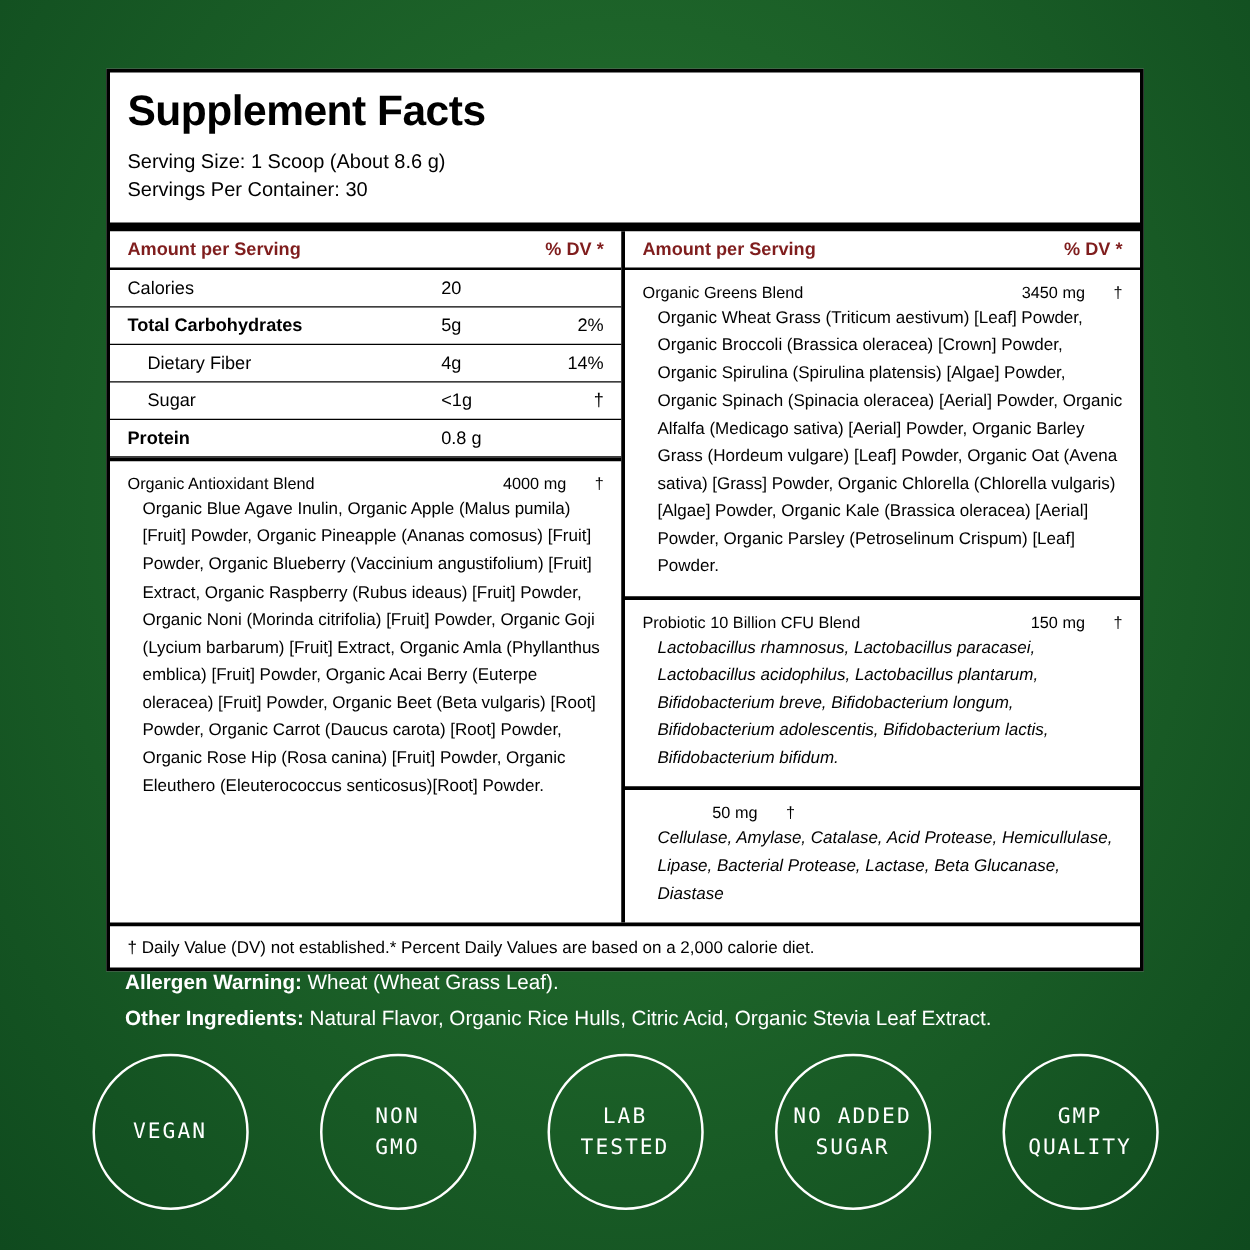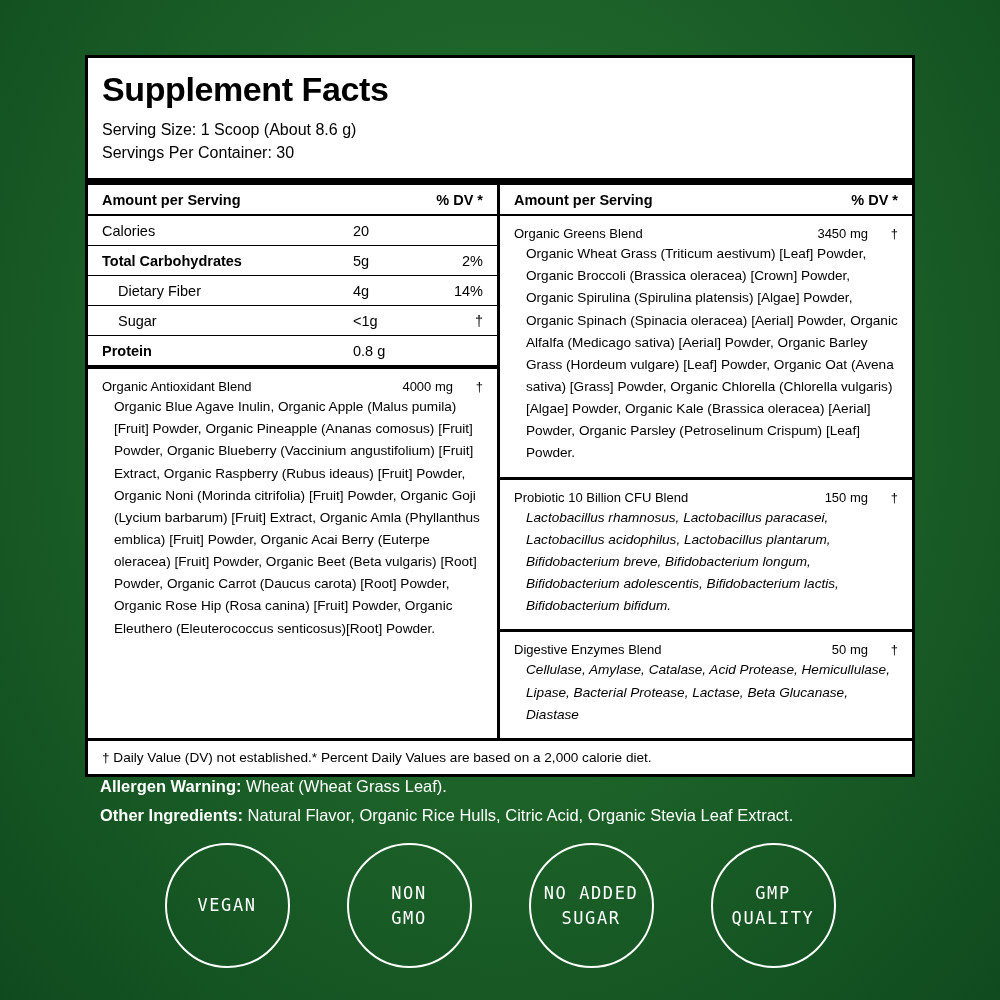--- a/index.html
+++ b/index.html
@@ -26,21 +26,21 @@
   .serving { font-size:16px; color:#000; line-height:1.45; }
 
   .rule-thick { height:7px; background:#000; margin:6px 0 0 0; }
 
   .cols { display:flex; }
   .col { flex:1 1 50%; }
   .col-left { border-right:3px solid #000; }
 
   .hdr-row {
     display:flex; justify-content:space-between;
-    font-size:14.5px; font-weight:bold; color:#000000;
+    font-size:14.5px; font-weight:bold; color:#7f1d1d;
     padding:7px 14px 6px 14px;
     border-bottom:2px solid #000;
   }
   .hdr-row .dv { font-weight:bold; }
 
   .nut-row {
     display:flex; align-items:baseline;
     font-size:14.5px; color:#000;
     padding:7px 14px 6px 14px;
     border-bottom:1px solid #000;
@@ -175,21 +175,20 @@
           <div class="blend-head">
             <span class="bn">Probiotic 10 Billion CFU Blend</span>
             <span class="bamt">150 mg</span>
             <span class="bdag">†</span>
           </div>
           <div class="blend-body italic">Lactobacillus rhamnosus, Lactobacillus paracasei, Lactobacillus acidophilus, Lactobacillus plantarum, Bifidobacterium breve, Bifidobacterium longum, Bifidobacterium adolescentis, Bifidobacterium lactis, Bifidobacterium bifidum.</div>
         </div>
 
         <div class="blend-block last">
           <div class="blend-head">
-            <span class="bn">Digestive Enzymes Blend</span>
             <span class="bamt">50 mg</span>
             <span class="bdag">†</span>
           </div>
           <div class="blend-body italic">Cellulase, Amylase, Catalase, Acid Protease, Hemicullulase, Lipase, Bacterial Protease, Lactase, Beta Glucanase, Diastase</div>
         </div>
 
       </div>
     </div>
 
     <div class="footnote">
@@ -213,20 +212,24 @@
   <div class="badges">
     <div class="badge">
       <span>VEGAN</span>
       <span></span>
     </div>
     <div class="badge">
       <span>NON</span>
       <span>GMO</span>
     </div>
     <div class="badge">
+      <span>LAB</span>
+      <span>TESTED</span>
+    </div>
+    <div class="badge">
       <span>NO ADDED</span>
       <span>SUGAR</span>
     </div>
     <div class="badge">
       <span>GMP</span>
       <span>QUALITY</span>
     </div>
   </div>
 
 </div>

